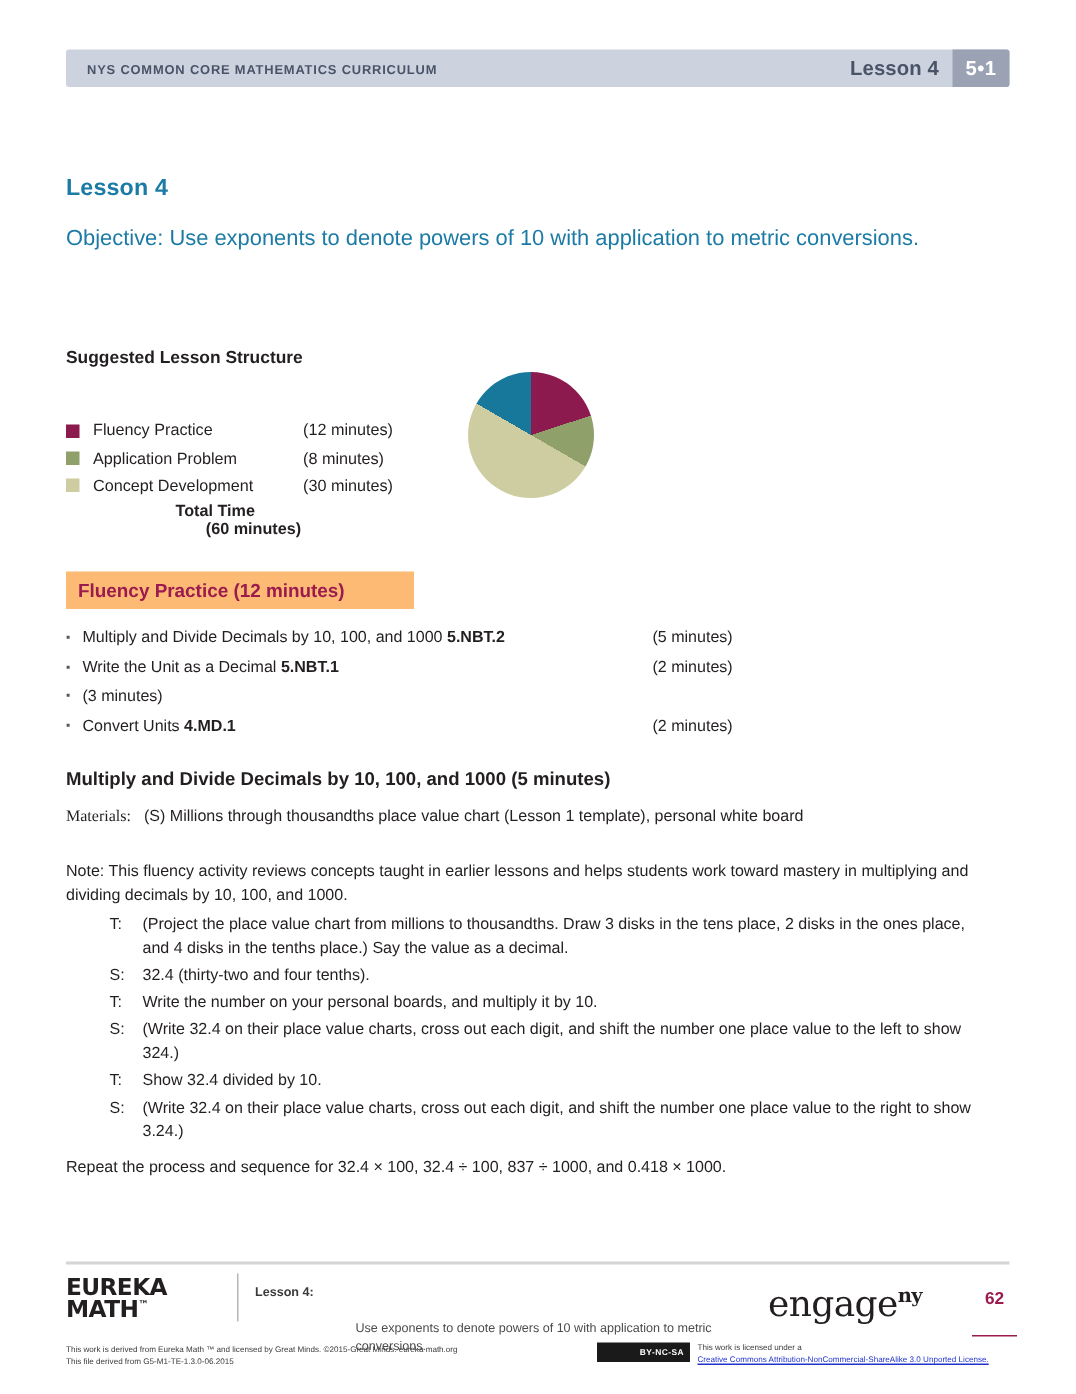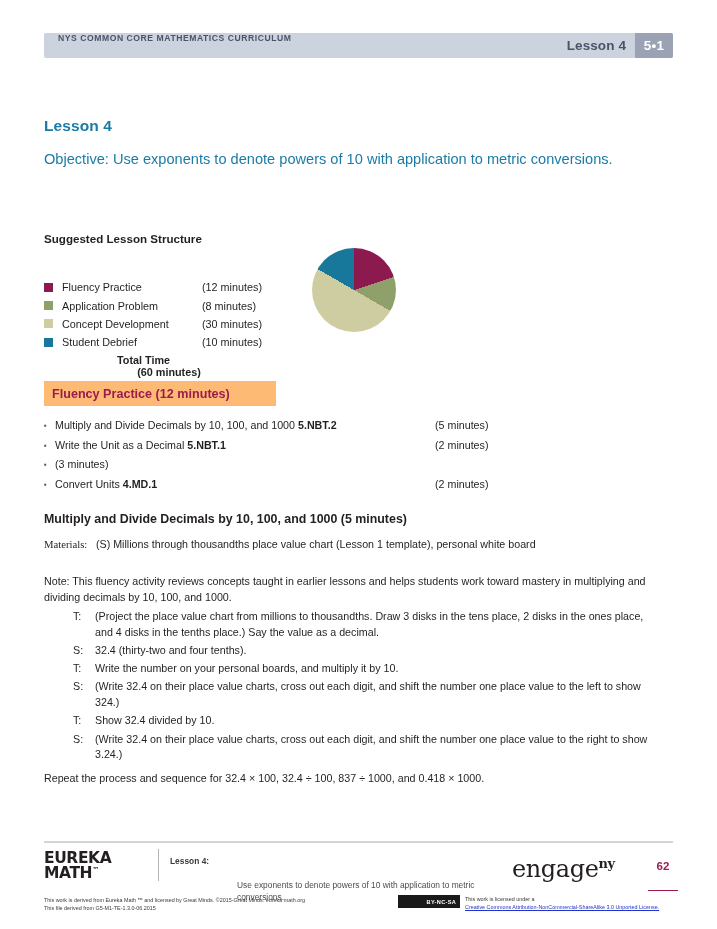--- a/index.html
+++ b/index.html
@@ -26,21 +26,21 @@
   
   .header-bar {
     position: absolute;
     left: 44px;
     top: 33px;
     width: 629px;
     height: 25px;
     background: #ccd2de;
     border-radius: 2px;
     display: flex;
-    align-items: flex-start;
+    align-items: center;
   }
   .header-title {
     font-size: 8.6px;
     font-weight: bold;
     letter-spacing: 0.55px;
     color: #4a5468;
     margin-left: 14px;
     white-space: nowrap;
   }
   .header-right {
@@ -400,25 +400,20 @@
     <div class="legend-row">
       <span class="swatch" style="background:#8fa06b"></span>
       <span class="legend-label">Application Problem</span>
       <span class="legend-time">(8 minutes)</span>
     </div>
     <div class="legend-row">
       <span class="swatch" style="background:#cecda2"></span>
       <span class="legend-label">Concept Development</span>
       <span class="legend-time">(30 minutes)</span>
     </div>
-    <div class="legend-row">
-      <span class="swatch" style="background:#17789c"></span>
-      <span class="legend-label">Student Debrief</span>
-      <span class="legend-time">(10 minutes)</span>
-    </div>
     <div class="legend-row total">
       <span class="legend-label">Total Time</span>
       <span class="legend-time">(60 minutes)</span>
     </div>
   </div>
 
   <div class="pie" style="background: conic-gradient(rgb(140, 26, 79) 0deg, rgb(140, 26, 79) 72deg, rgb(143, 160, 107) 72deg, rgb(143, 160, 107) 120deg, rgb(206, 205, 162) 120deg, rgb(206, 205, 162) 300deg, rgb(23, 120, 156) 300deg, rgb(23, 120, 156) 360deg);"></div>
 
   <div class="fp-band">
     <span class="fp-band-text">Fluency Practice  (12 minutes)</span>

